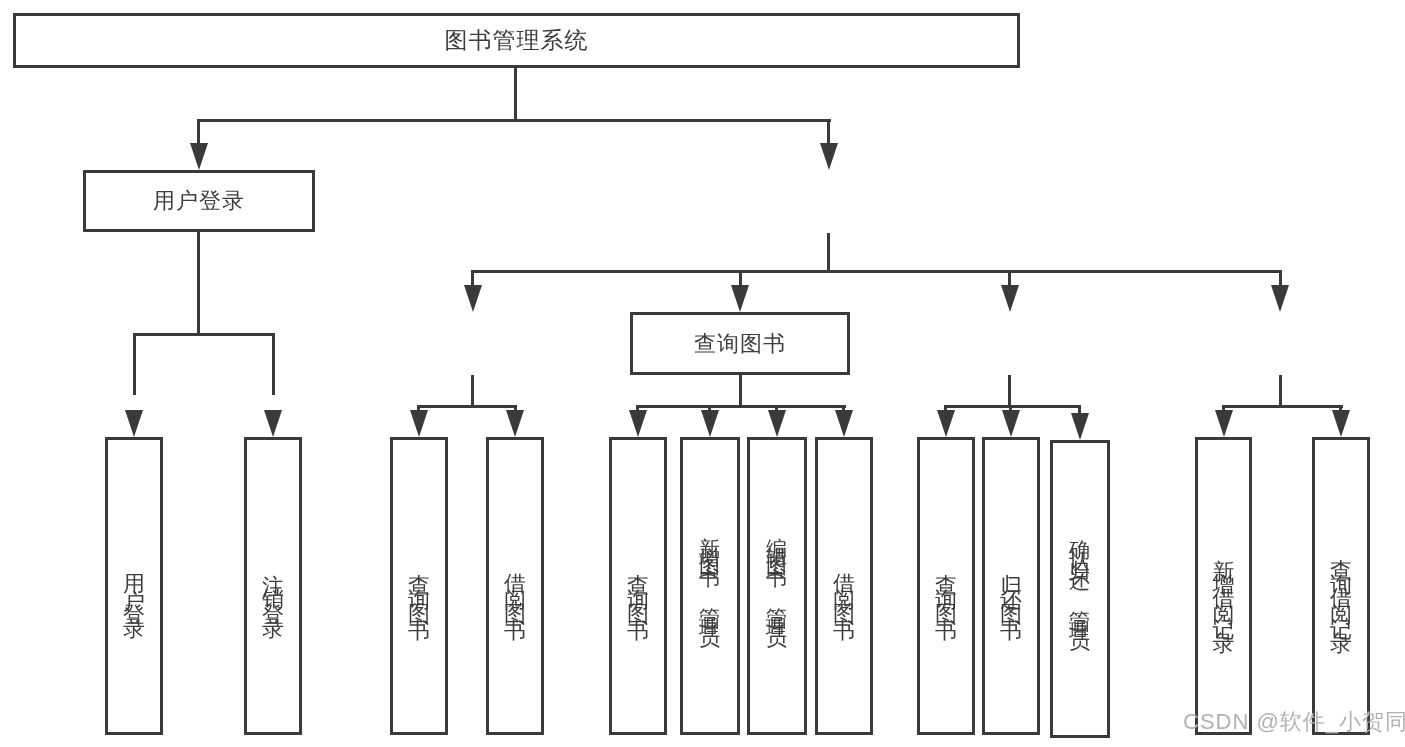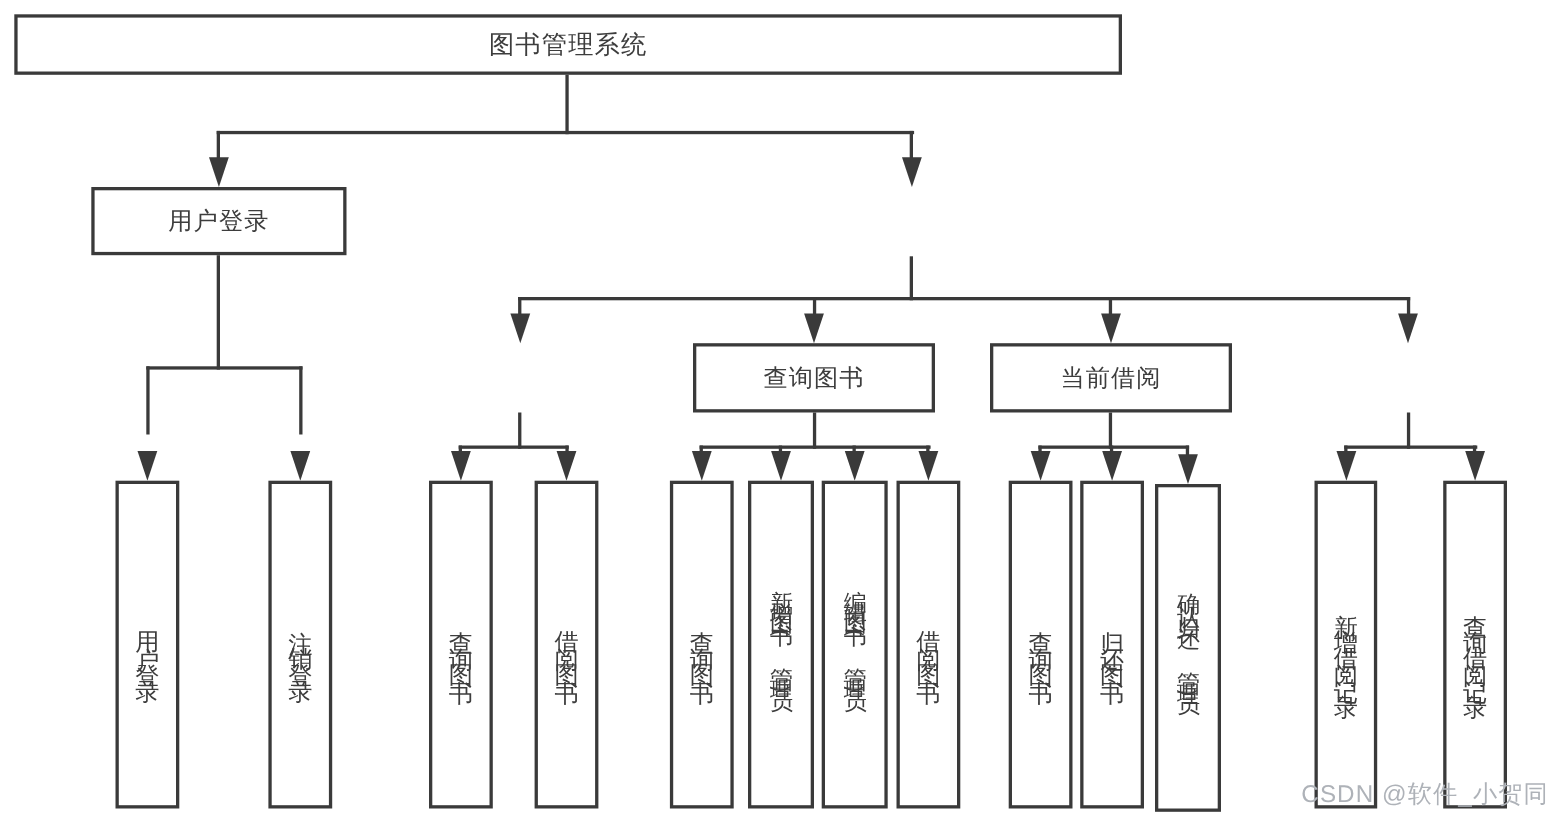--- a/index.html
+++ b/index.html
@@ -90,23 +90,20 @@
   <div class="line" style="left:739px; top:270px; width:3px; height:20px;"></div>
   <div class="arrow" style="left:731px; top:285px;"></div>
   <div class="line" style="left:1008px; top:270px; width:3px; height:20px;"></div>
   <div class="arrow" style="left:1001px; top:285px;"></div>
   <div class="line" style="left:1279px; top:270px; width:3px; height:20px;"></div>
   <div class="arrow" style="left:1271px; top:285px;"></div>
 
   <div class="box" style="left:630px; top:312px; width:220px; height:63px;">
     <span class="hlabel">查询图书</span>
   </div>
-  <div class="box" style="left:900px; top:312px; width:220px; height:63px;">
-    <span class="hlabel">当前借阅</span>
-  </div>
 
   <div class="line" style="left:471px; top:375px; width:3px; height:33px;"></div>
   <div class="line" style="left:417px; top:405px; width:100px; height:3px;"></div>
   <div class="line" style="left:417px; top:405px; width:3px; height:15px;"></div>
   <div class="arrow" style="left:410px; top:410px;"></div>
   <div class="line" style="left:514px; top:405px; width:3px; height:15px;"></div>
   <div class="arrow" style="left:506px; top:410px;"></div>
 
   <div class="line" style="left:739px; top:375px; width:3px; height:33px;"></div>
   <div class="line" style="left:636px; top:405px; width:210px; height:3px;"></div>

